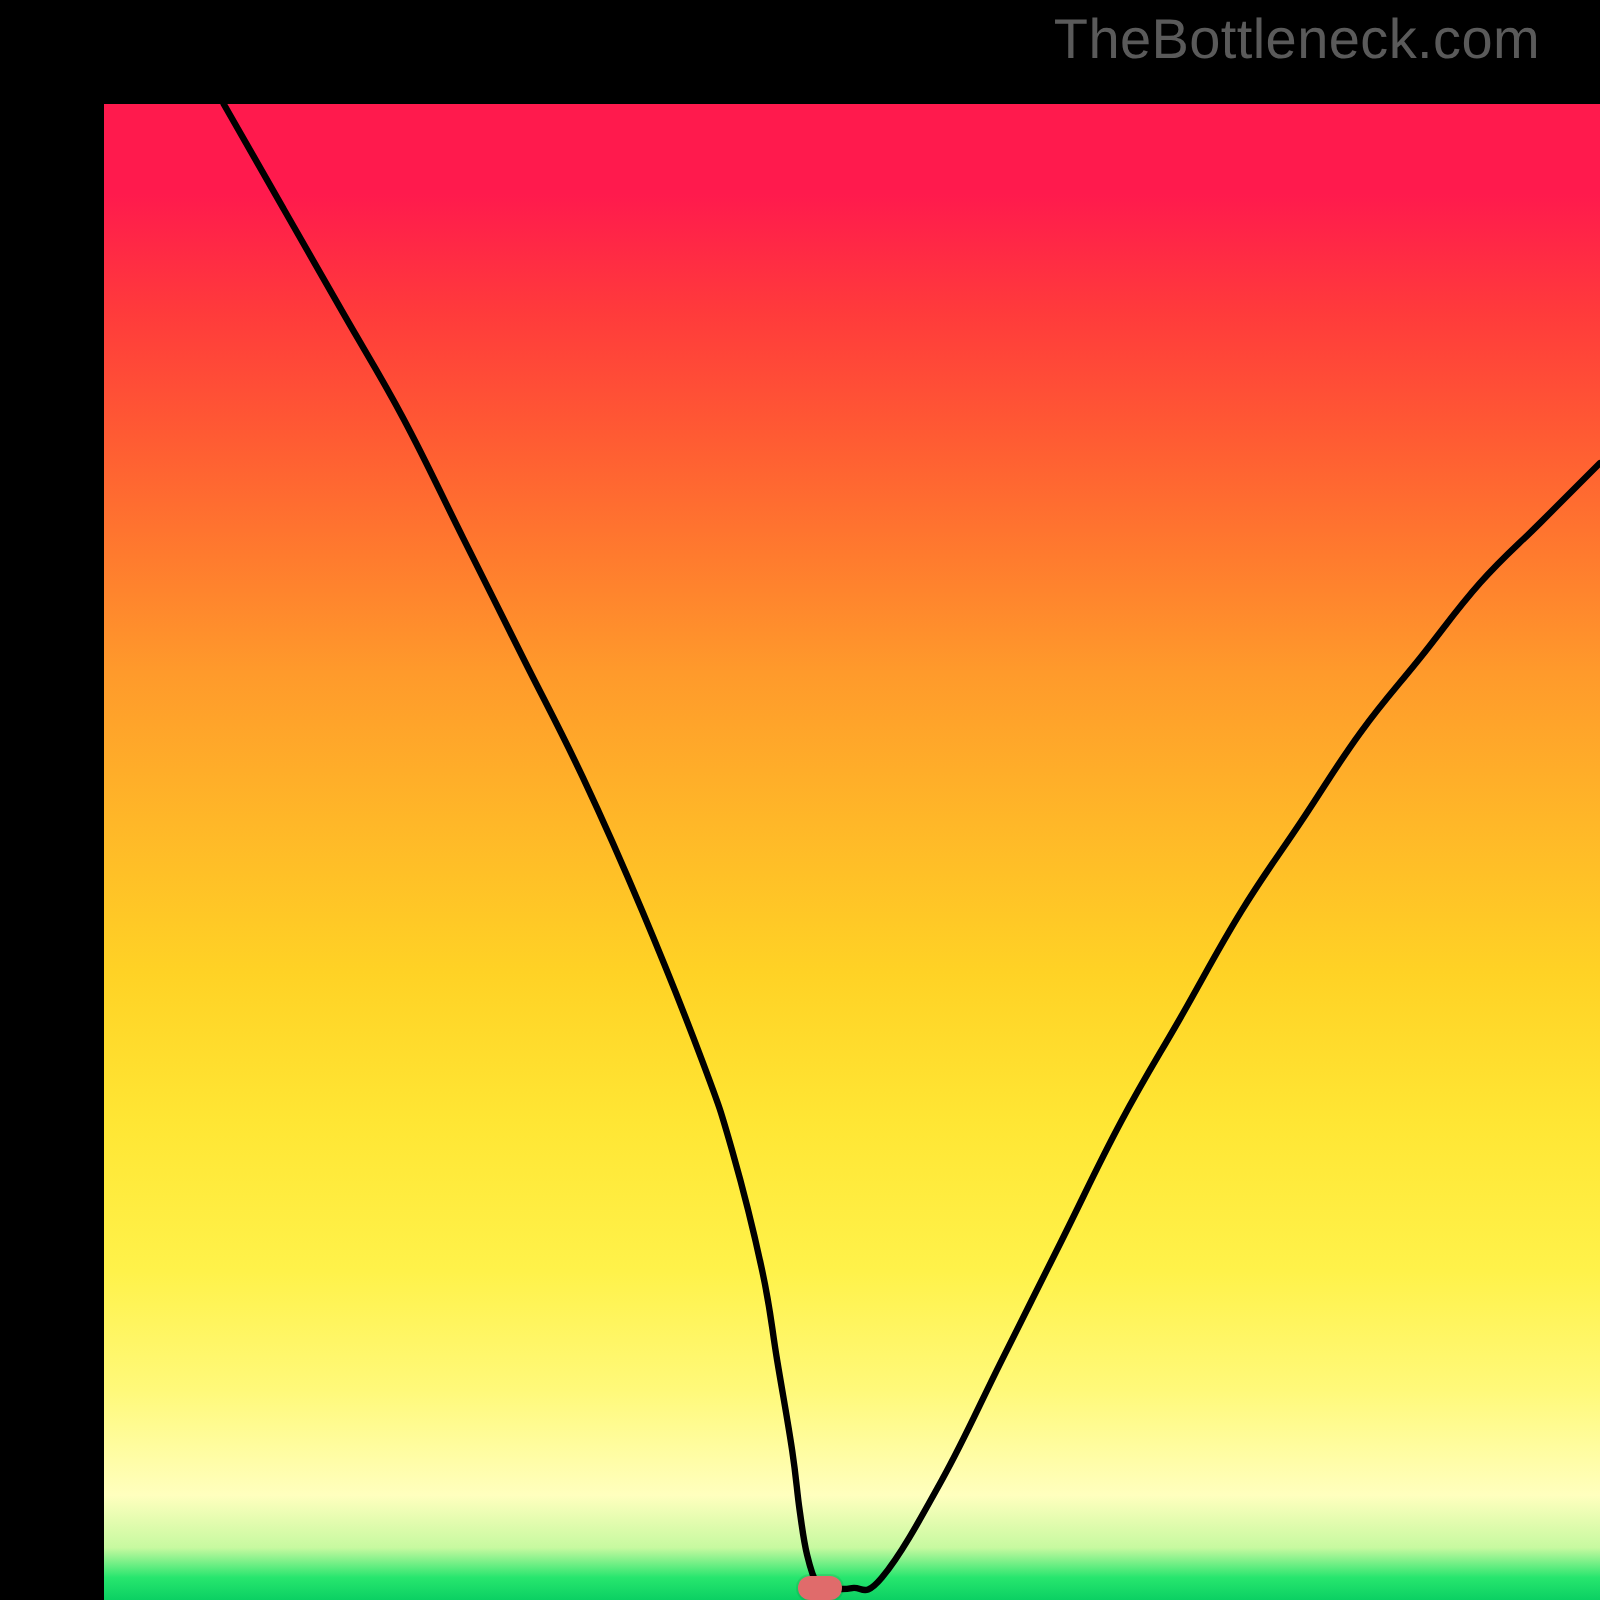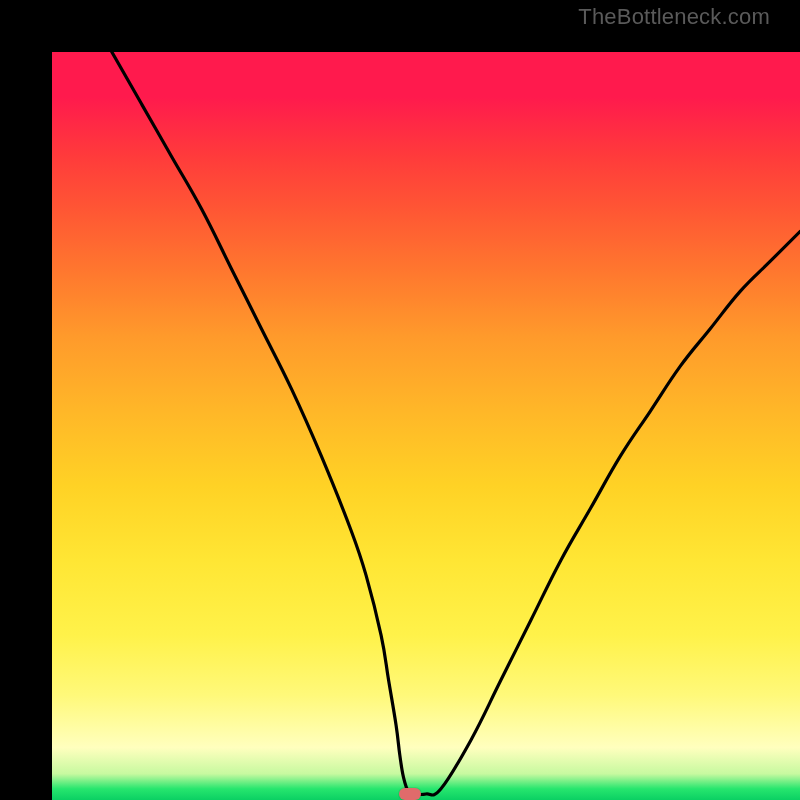--- a/index.html
+++ b/index.html
@@ -43,21 +43,21 @@
       #c7f9a0 96.5%,
       #27e66e 98.5%,
       #0bd063 100%
     );
     overflow: hidden;
   }
   .watermark {
     position: absolute;
     top: 4px;
     right: 30px;
-    font-size: 22px;
+    font-size: 28px;
     font-weight: 500;
     color: #5a5a5a;
     letter-spacing: 0.2px;
     margin-left: 23px;
   }
   .marker {
     position: absolute;
     width: 22px;
     height: 12px;
     border-radius: 6px;

